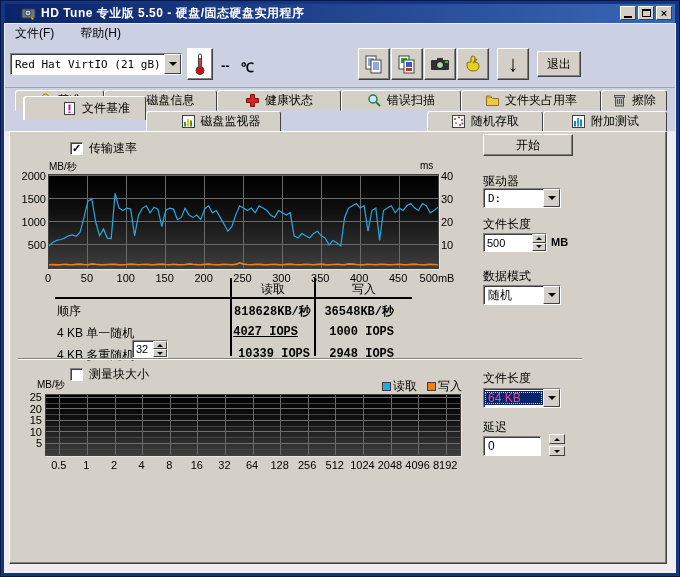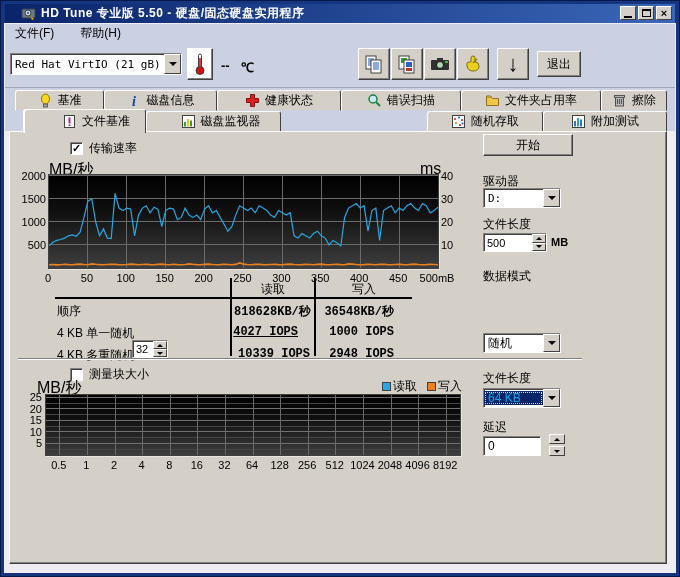--- a/index.html
+++ b/index.html
@@ -22,27 +22,27 @@
   .combo .val{flex:1;padding:0 4px;font-family:"DejaVu Sans Mono",monospace;font-size:11px;white-space:nowrap;overflow:hidden;}
   .combo .drop{width:17px;align-self:stretch;background:#D4D0C8;border:1px solid;border-color:#fff #404040 #404040 #fff;display:flex;align-items:center;justify-content:center;}
   .arrow-down{width:0;height:0;border-left:4px solid transparent;border-right:4px solid transparent;border-top:4px solid #000;}
   .tbtn{position:absolute;background:#D4D0C8;border:1px solid;border-color:#fff #404040 #404040 #fff;box-shadow:inset -1px -1px 0 #808080;display:flex;align-items:center;justify-content:center;}
   .temp-text{position:absolute;left:216px;top:15px;font-weight:bold;font-size:13px;}
   
   .tabstrip{position:absolute;left:4px;top:87px;right:4px;height:43px;background:#CBD0E2;}
   .tab{position:absolute;height:21px;background:#D4D0C8;border:1px solid;border-color:#fff #404040 #CBD0E2 #fff;border-radius:3px 3px 0 0;display:flex;align-items:center;justify-content:center;gap:5px;font-size:12px;}
   .tab.r1{top:2px;}
   .tab.r2{top:23px;}
-  .tab.active{top:21px;height:24px;border-bottom:none;z-index:5;box-shadow:-1px 0 0 #fff;padding-left:22px;}
+  .tab.active{top:8px;height:24px;border-bottom:none;z-index:5;box-shadow:-1px 0 0 #fff;padding-left:22px;}
   .ticon{width:15px;height:15px;display:inline-block;}
   
   .page{position:absolute;left:8px;top:130px;width:658px;height:433px;background:#D4D0C8;border:1px solid;border-color:#fff #404040 #404040 #fff;box-shadow:inset -1px -1px 0 #808080;}
   .checkbox{position:absolute;display:flex;align-items:center;gap:6px;}
   .cbbox{width:13px;height:13px;background:#fff;border:1px solid;border-color:#808080 #fff #fff #808080;box-shadow:inset 1px 1px 0 #404040;display:flex;align-items:center;justify-content:center;font-size:11px;font-weight:bold;line-height:1;}
-  .axlabel{position:absolute;font-size:16px;}
+  .axlabel{position:absolute;font-size:10px;}
   .plot{position:absolute;background:linear-gradient(180deg,#000 0%,#101010 40%,#3E3E3E 100%);border:1px solid #404040;box-shadow:1px 1px 0 #E8E6E0;}
   .tick{position:absolute;font-size:11px;white-space:nowrap;}
   #main-yl{position:absolute;left:4px;top:43px;width:32px;height:93px;}
   #main-yl .tick{right:0;}
   #main-yr{position:absolute;left:431px;top:43px;width:28px;height:93px;}
   #main-yr .tick{left:0;}
   #main-x{position:absolute;left:38px;top:140px;width:420px;height:14px;}
   #main-x .tick{width:44px;text-align:center;top:0;}
   #block-yl{position:absolute;left:0px;top:262px;width:32px;height:60px;}
   #block-yl .tick{right:0;}
@@ -56,21 +56,21 @@
   .spinbox{position:absolute;background:#fff;border:1px solid;border-color:#808080 #fff #fff #808080;box-shadow:inset 1px 1px 0 #404040;display:flex;}
   .spinbox .sval{flex:1;padding:0 3px;font-size:11px;display:flex;align-items:center;}
   .spincol{width:14px;display:flex;flex-direction:column;}
   .spinbtn{flex:1;background:#D4D0C8;border:1px solid;border-color:#fff #404040 #404040 #fff;display:flex;align-items:center;justify-content:center;}
   .arr-u{width:0;height:0;border-left:3px solid transparent;border-right:3px solid transparent;border-bottom:3px solid #000;}
   .arr-d{width:0;height:0;border-left:3px solid transparent;border-right:3px solid transparent;border-top:3px solid #000;}
   .divider{position:absolute;height:2px;border-top:1px solid #808080;border-bottom:1px solid #fff;}
   
   .rlabel{position:absolute;font-size:12px;}
   .button{position:absolute;background:#D4D0C8;border:1px solid;border-color:#fff #404040 #404040 #fff;box-shadow:inset -1px -1px 0 #808080;display:flex;align-items:center;justify-content:center;font-size:12px;}
-  .combo.sel .val{background:#0A246A;color:#0ea5e9;outline:1px dotted #F0F020;outline-offset:-2px;font-family:"Liberation Sans",sans-serif;font-size:12px;}
+  .combo.sel .val{background:#0A246A;color:#ec4899;outline:1px dotted #F0F020;outline-offset:-2px;font-family:"Liberation Sans",sans-serif;font-size:12px;}
   .legend{position:absolute;display:flex;align-items:center;gap:10px;font-size:12px;}
   .lgitem{display:flex;align-items:center;gap:2px;}
   .swatch{width:9px;height:9px;border:1px solid #404040;}
   .editbox{position:absolute;background:#fff;border:1px solid;border-color:#808080 #fff #fff #808080;box-shadow:inset 1px 1px 0 #404040;display:flex;align-items:center;padding:0 4px;font-size:12px;}
   .updown-free{position:absolute;width:16px;height:22px;display:flex;flex-direction:column;gap:2px;}
   .updown-free .spinbtn{border-color:#fff #404040 #404040 #fff;}
 </style>
 </head>
 <body>
 
@@ -418,21 +418,21 @@
             <span class="arr-u"></span>
           </span>
         <span class="spinbtn">
             <span class="arr-d"></span>
           </span>
       </span>
     </div>
     <span class="rlabel" style="left:541px;top:104px;font-weight:bold;font-size:11px;">MB</span>
 
     <span class="rlabel" style="left:473px;top:136px;">数据模式</span>
-    <div class="combo" style="left:473px;top:153px;width:78px;height:20px;margin-top:48px;">
+    <div class="combo" style="left:473px;top:153px;width:78px;height:20px;">
       <span class="val" style="font-family:'Liberation Sans',sans-serif;font-size:12px;">随机</span>
       <span class="drop">
           <span class="arrow-down"></span>
         </span>
     </div>
 
     <span class="rlabel" style="left:473px;top:238px;">文件长度</span>
     <div class="combo sel" style="left:473px;top:256px;width:78px;height:20px;">
       <span class="val">64 KB</span>
       <span class="drop">

